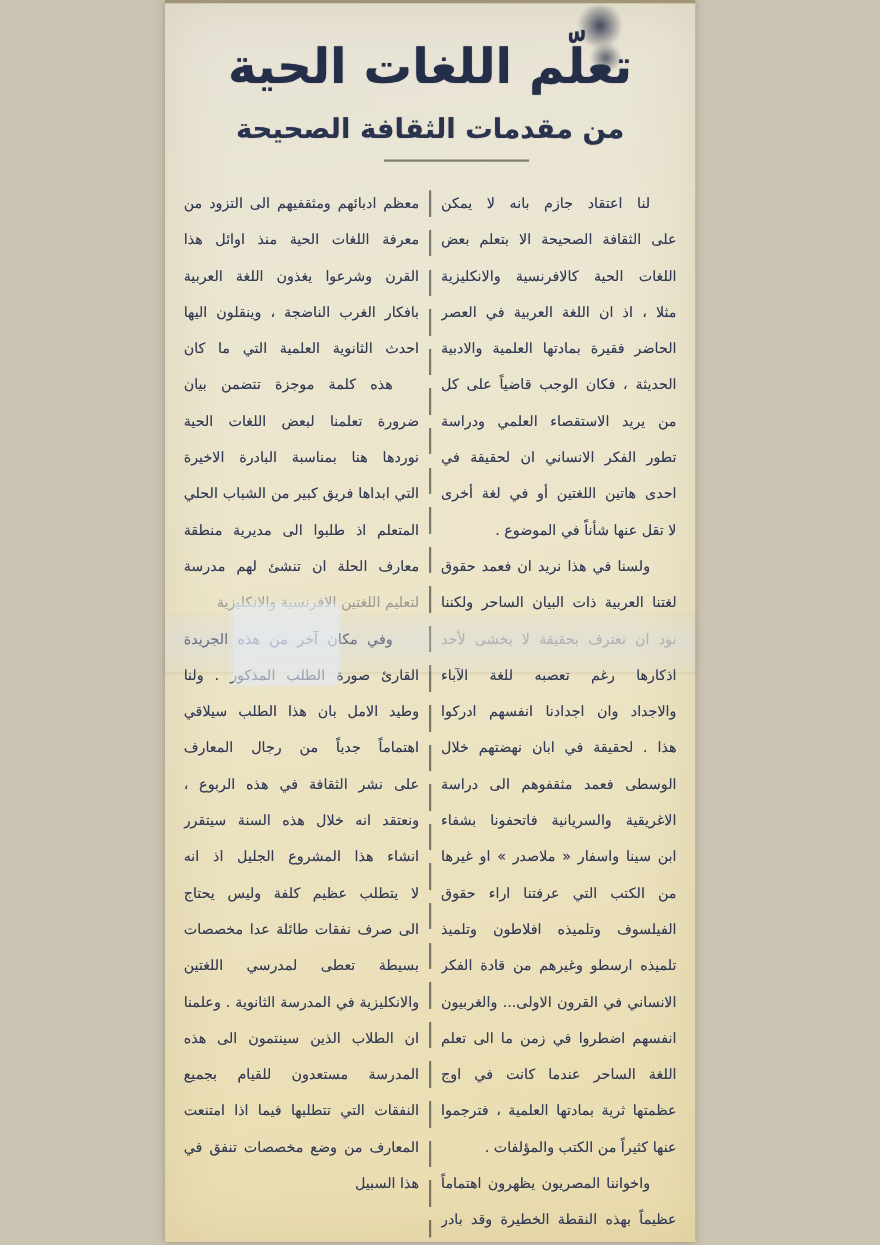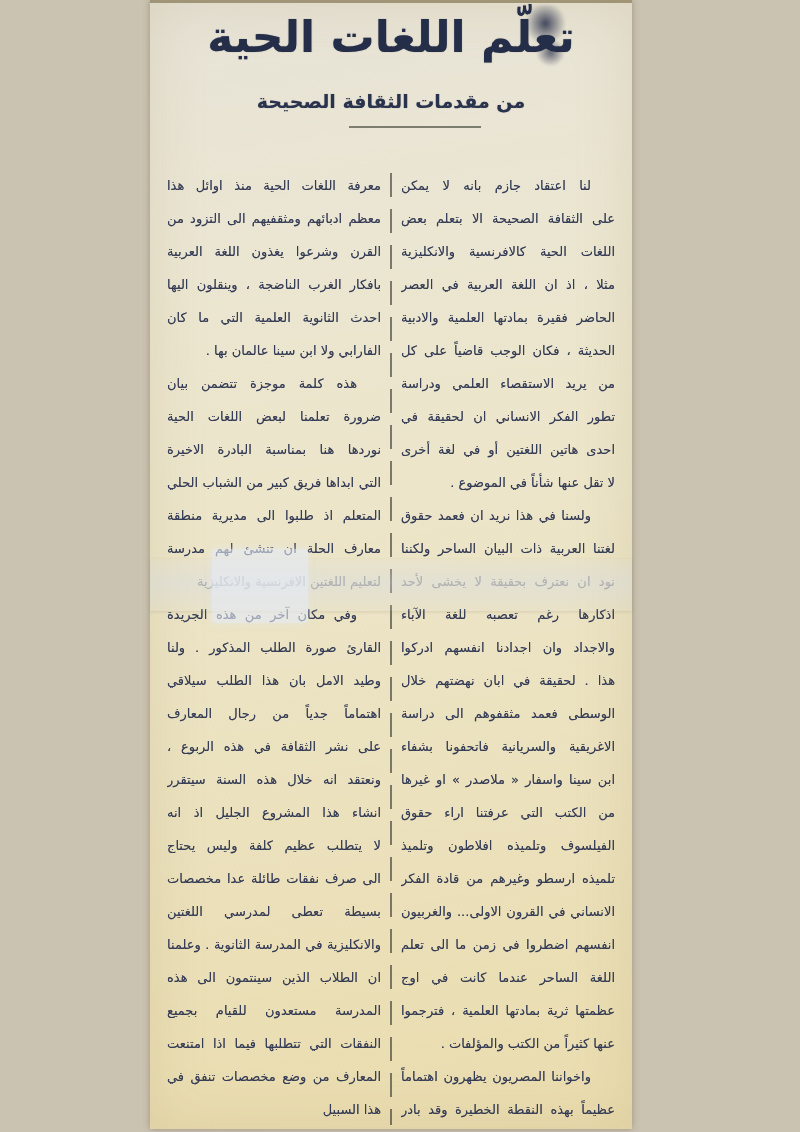--- a/index.html
+++ b/index.html
@@ -12,28 +12,28 @@
   }
   .clipping {
     position: absolute;
     left: 150px; top: 0;
     width: 482px; height: 1126px;
     background: linear-gradient(172deg,
       #e7e3d7 0%, #ebe6d2 22%, #ece5c9 45%, #ebe1bd 70%, #eadcae 100%);
     box-shadow: 0 0 7px rgba(70,60,40,.35), inset 0 0 55px rgba(175,155,105,.22);
     border-top: 3px solid rgba(70,62,48,.45);
   }
-  .headline { direction: rtl; text-align: center; padding-top: 4px; color: #252e48; position: relative; }
+  .headline { direction: rtl; text-align: center; padding-top: 28px; color: #252e48; position: relative; }
   .headline-title {
     font-size: 44px; font-weight: bold; line-height: 1.35;
     letter-spacing: 1px;
     text-shadow: 0 0 1px rgba(37,46,72,.55);
   }
   .headline-subtitle {
-    font-size: 19px; font-weight: bold; margin-top: 24px;
+    font-size: 25px; font-weight: bold; margin-top: 12px;
     color: #2a334e;
     text-shadow: 0 0 1px rgba(37,46,72,.4);
   }
   .headline-rule {
     width: 132px; height: 2px;
     background: #565b4c; opacity: .75;
     margin: 14px auto 0 auto;
     transform: translateX(24px);
   }
   .columns {
@@ -126,26 +126,25 @@
         <div class="line">الانساني في القرون الاولى... والغربيون</div>
         <div class="line">انفسهم اضطروا في زمن ما الى تعلم</div>
         <div class="line">اللغة الساحر عندما كانت في اوج</div>
         <div class="line">عظمتها ثرية بمادتها العلمية ، فترجموا</div>
         <div class="line last">عنها كثيراً من الكتب والمؤلفات .</div>
         <div class="line first">واخواننا المصريون يظهرون اهتماماً</div>
         <div class="line">عظيماً بهذه النقطة الخطيرة وقد بادر</div>
       </div>
     <div class="col-divider"></div>
     <div class="col">
+        <div class="line">معظم ادبائهم ومثقفيهم الى التزود من</div>
         <div class="line">معرفة اللغات الحية منذ اوائل هذا</div>
-        <div class="line">معظم ادبائهم ومثقفيهم الى التزود من</div>
         <div class="line">القرن وشرعوا يغذون اللغة العربية</div>
         <div class="line">بافكار الغرب الناضجة ، وينقلون اليها</div>
         <div class="line">احدث الثانوية العلمية التي ما كان</div>
-        <div class="line last">الفارابي ولا ابن سينا عالمان بها .</div>
         <div class="line first">هذه كلمة موجزة تتضمن بيان</div>
         <div class="line">ضرورة تعلمنا لبعض اللغات الحية</div>
         <div class="line">نوردها هنا بمناسبة البادرة الاخيرة</div>
         <div class="line">التي ابداها فريق كبير من الشباب الحلي</div>
         <div class="line">المتعلم اذ طلبوا الى مديرية منطقة</div>
         <div class="line">معارف الحلة ان تنشئ لهم مدرسة</div>
         <div class="line faded last">لتعليم اللغتين الافرنسية والانكليزية</div>
         <div class="line first">وفي مكان آخر من هذه الجريدة يرى</div>
         <div class="line">القارئ صورة الطلب المذكور . ولنا</div>
         <div class="line">وطيد الامل بان هذا الطلب سيلاقي</div>

